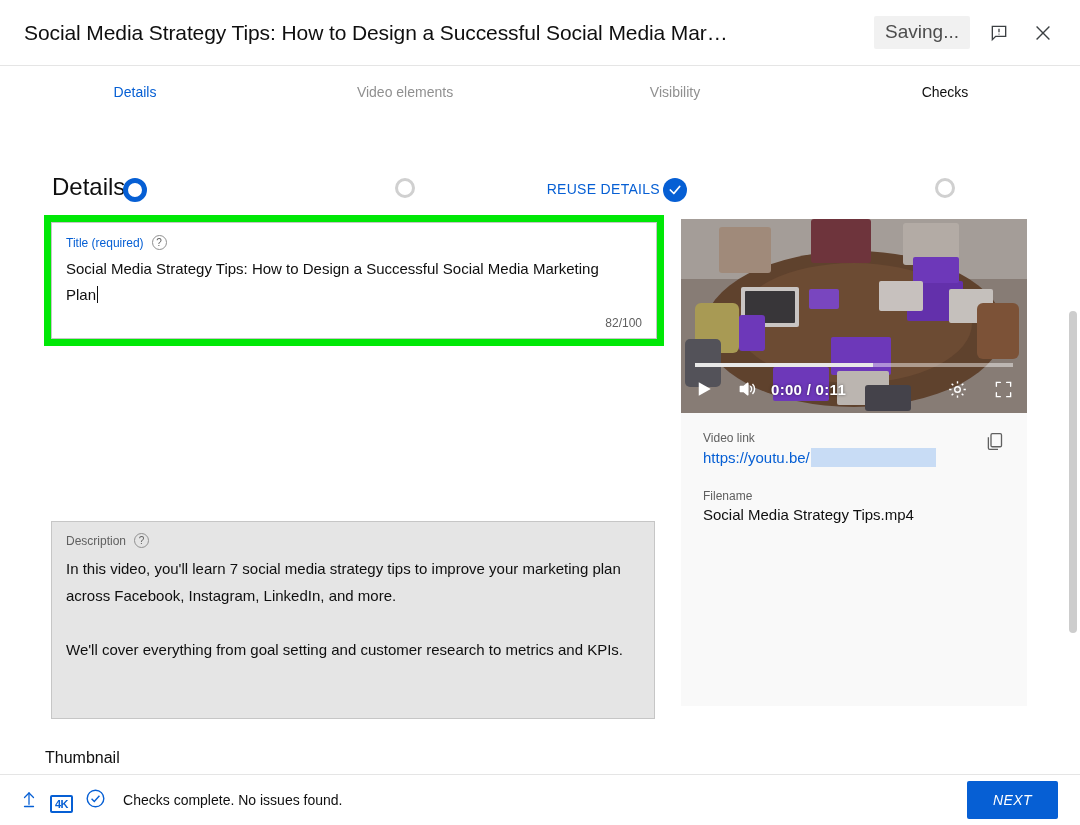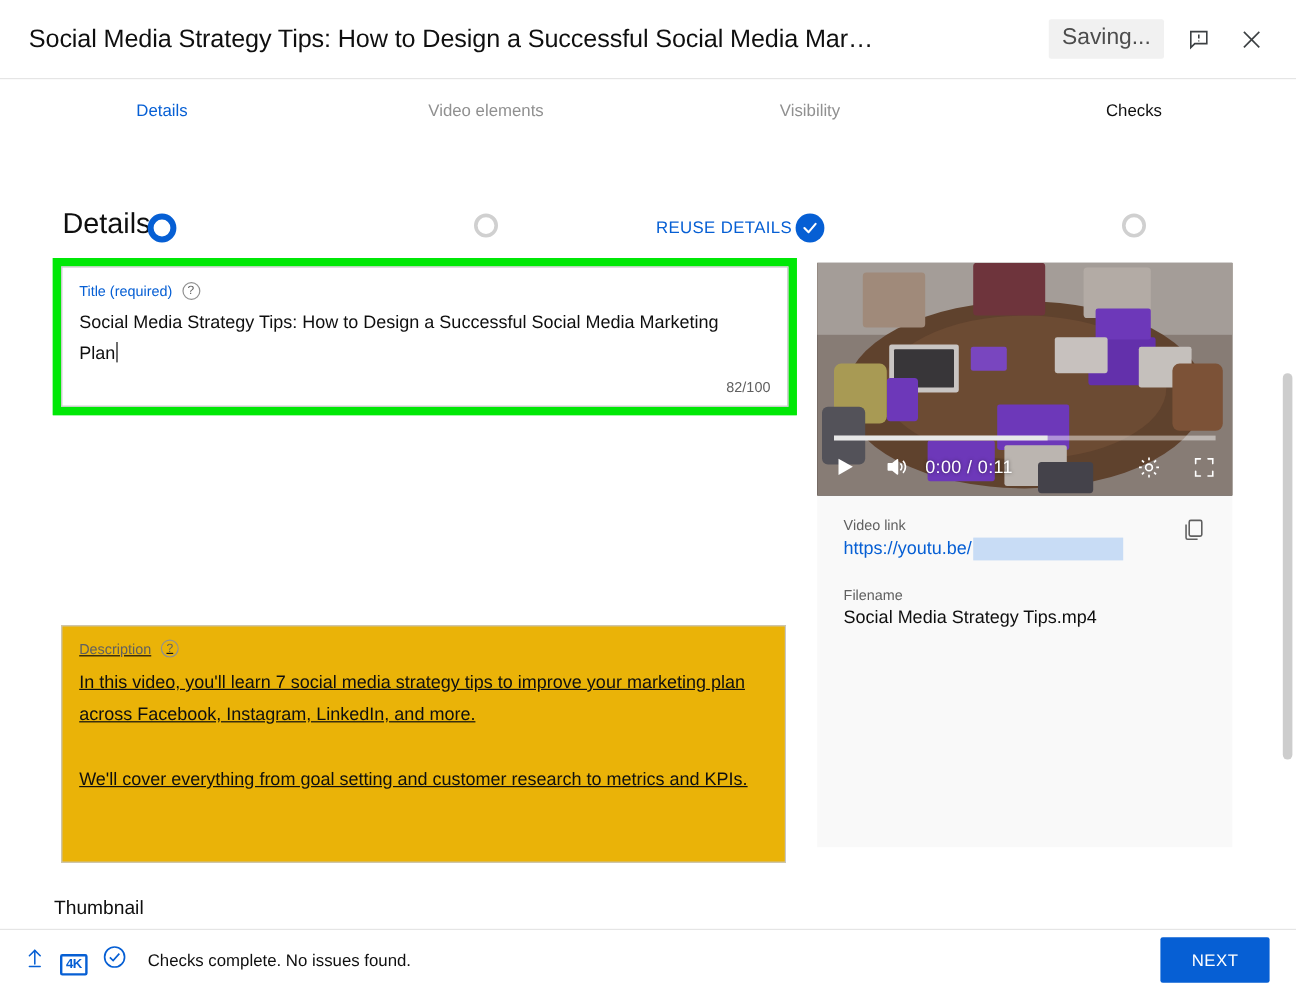--- a/index.html
+++ b/index.html
@@ -135,23 +135,22 @@
   .char-counter {
     position: absolute; right: 14px; bottom: 8px;
     font-size: 12px; color: #606060;
   }
 
   
   .desc-card {
     position: absolute; left: 51px; top: 370px;
     width: 604px; height: 198px;
     border: 1px solid #c6c6c6;
-    background: #eab308;
+    background: #e5e5e5;
     padding: 11px 14px 0 14px;
-    text-decoration: underline;
   }
   .desc-value {
     margin-top: 7px;
     font-size: 15px; line-height: 27px; color: #0f0f0f;
     white-space: pre-line;
     max-width: 565px;
   }
 
   
   .thumb-title {
@@ -173,21 +172,21 @@
     position: absolute; left: 14px; right: 14px; bottom: 46px;
     height: 4px; background: rgba(255,255,255,0.45);
   }
   .vp-bar-fill { width: 56%; height: 100%; background: #e8e8e8; }
   .vp-controls {
     position: absolute; left: 0; right: 0; bottom: 4px; height: 40px;
     display: flex; align-items: center; padding: 0 14px;
     color: #fff;
   }
   .vp-time {
-    font-size: 15px; font-weight: 400; margin-left: 14px;
+    font-size: 15px; font-weight: 700; margin-left: 14px;
     letter-spacing: 0.3px;
     text-shadow: 0 0 3px rgba(0,0,0,0.5);
   }
   .vp-spacer { flex: 1; }
   .vp-ico { display: flex; align-items: center; }
 
   .meta-block { padding: 18px 22px 0 22px; position: relative; }
   .meta-label { font-size: 12px; color: #606060; margin-bottom: 3px; }
   .meta-link {
     font-size: 15px; color: #065fd4;
@@ -231,20 +230,21 @@
   .footer-status {
     margin-left: 17px; font-size: 14px; color: #0f0f0f; text-align: center;
   }
   .footer-spacer { flex: 1; }
   .next-btn {
     margin-right: 22px;
     background: #065fd4; color: #fff;
     font-size: 14px; font-weight: 500; letter-spacing: 0.4px;
     padding: 11px 26px; border: none; border-radius: 2px;
     cursor: pointer;
+    font-style: italic;
   }
 </style>
 </head>
 <body>
 
 <div class="header">
   <div class="header-title">Social Media Strategy Tips: How to Design a Successful Social Media Mar…</div>
   <div class="header-actions">
     <div class="saving-chip">Saving...</div>
     <div class="icon-btn">

